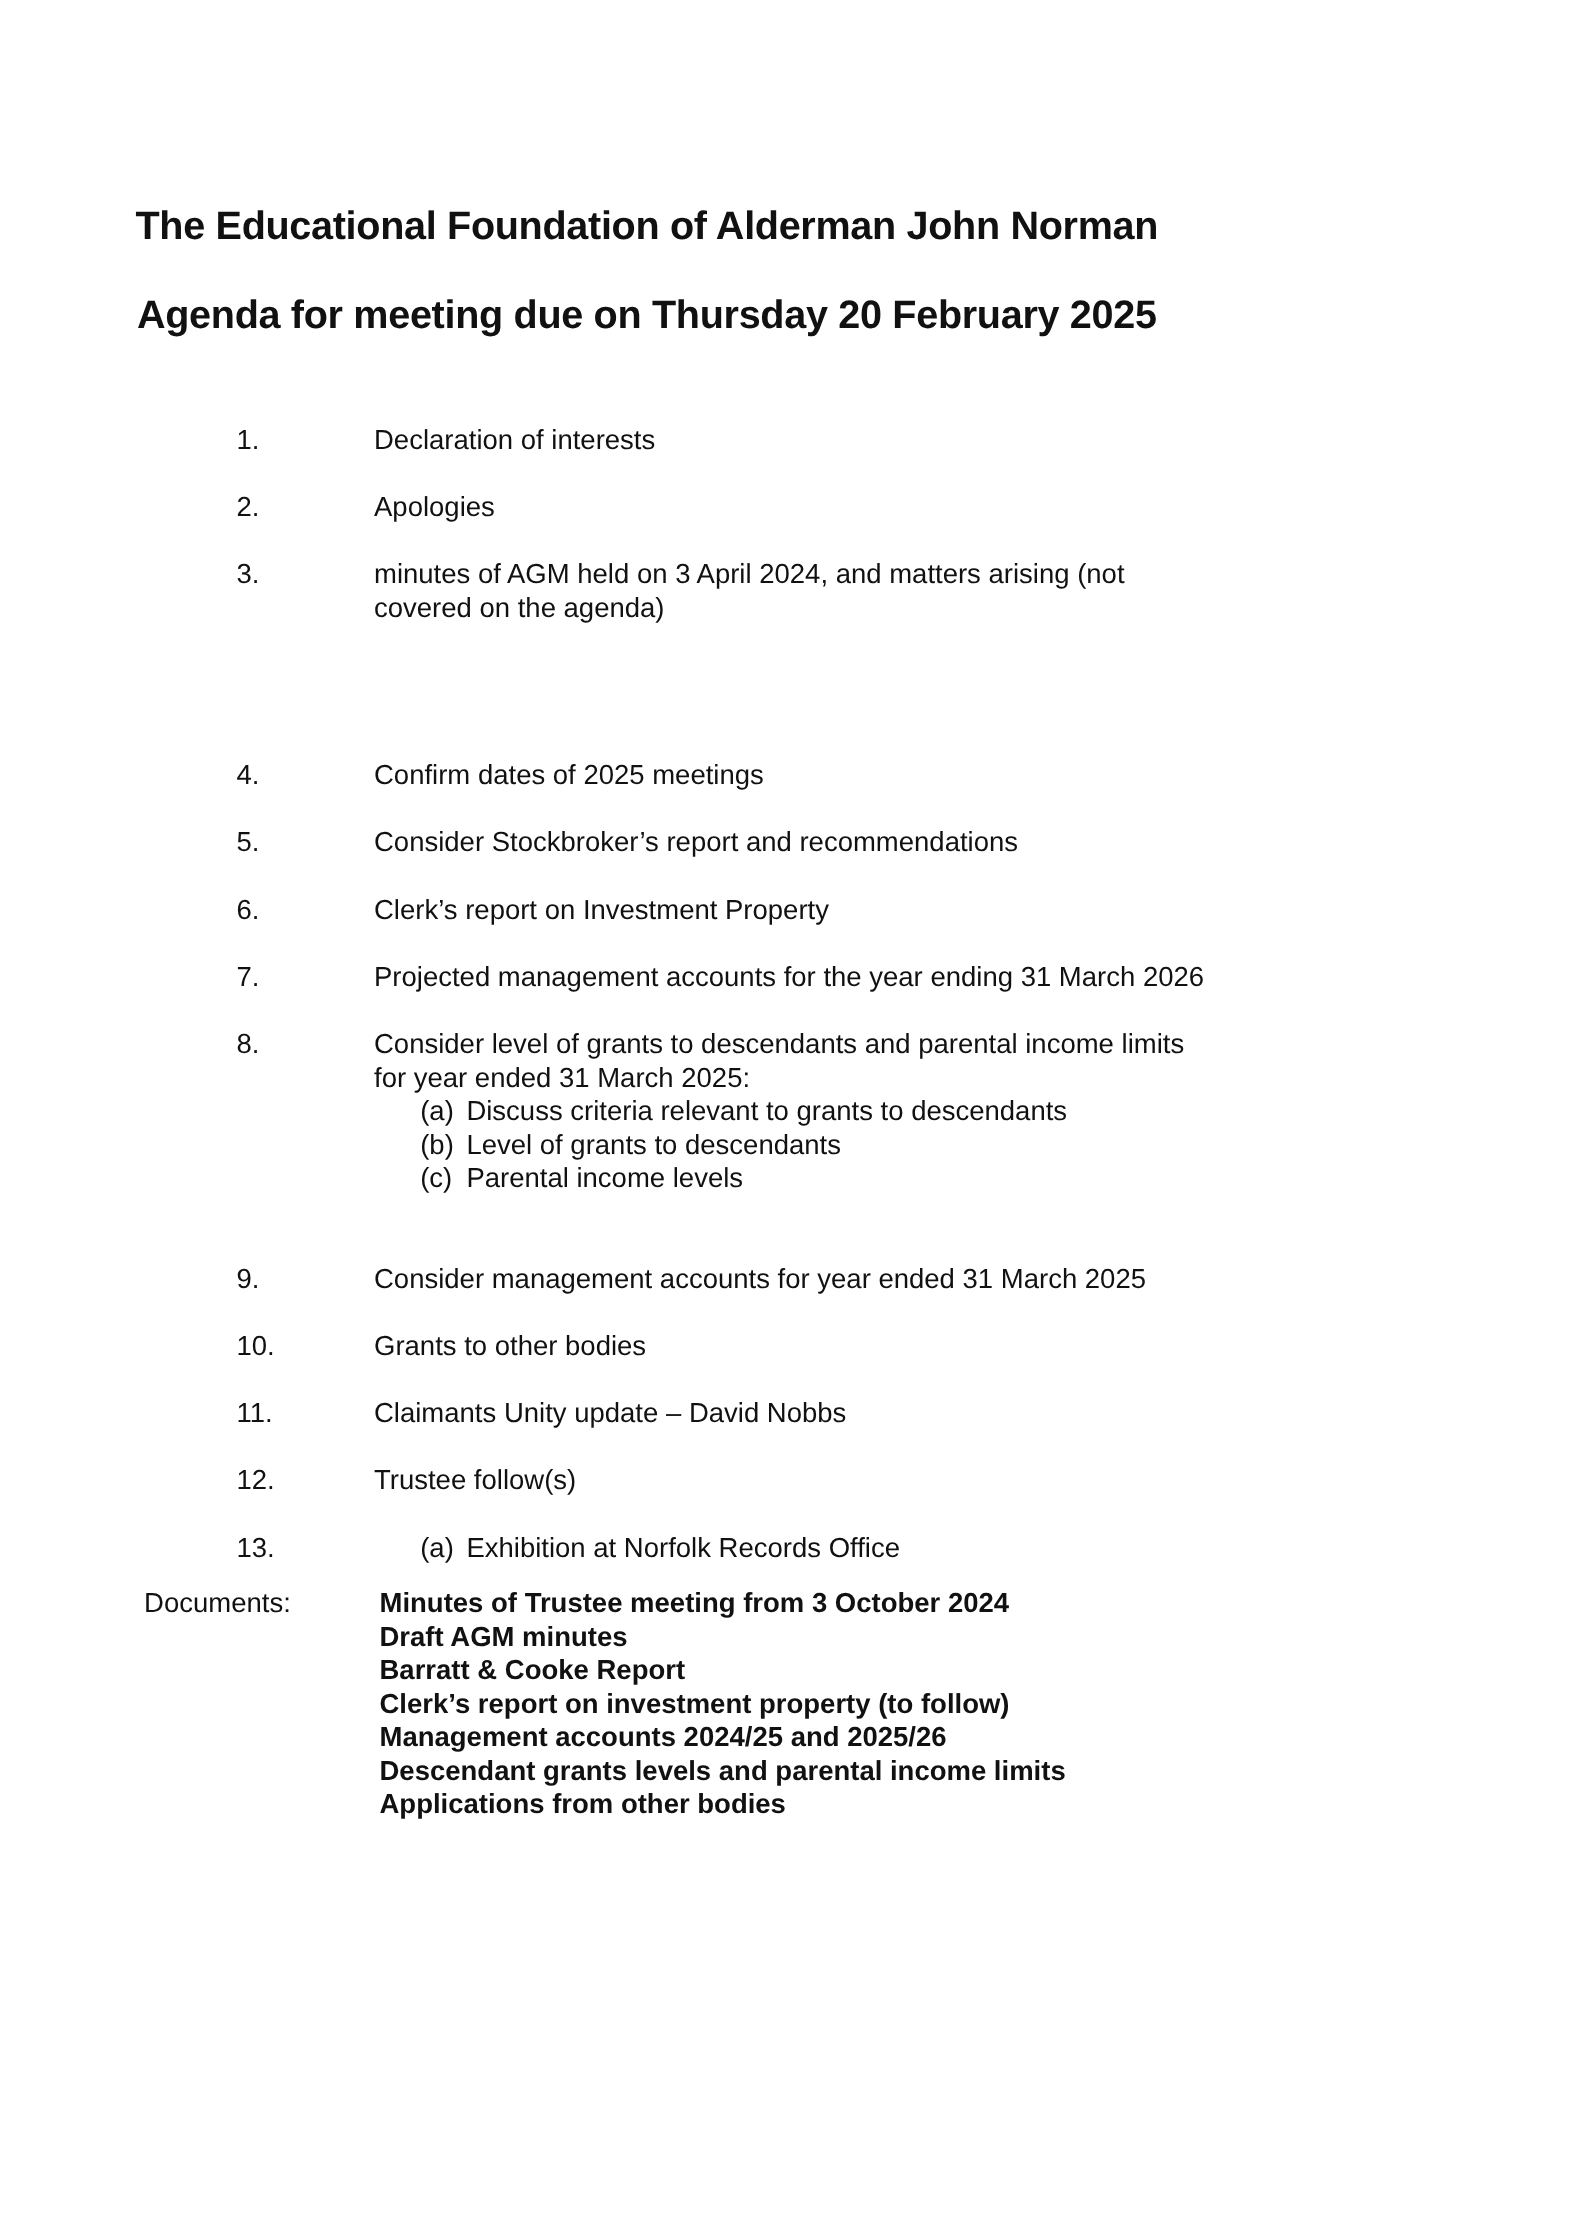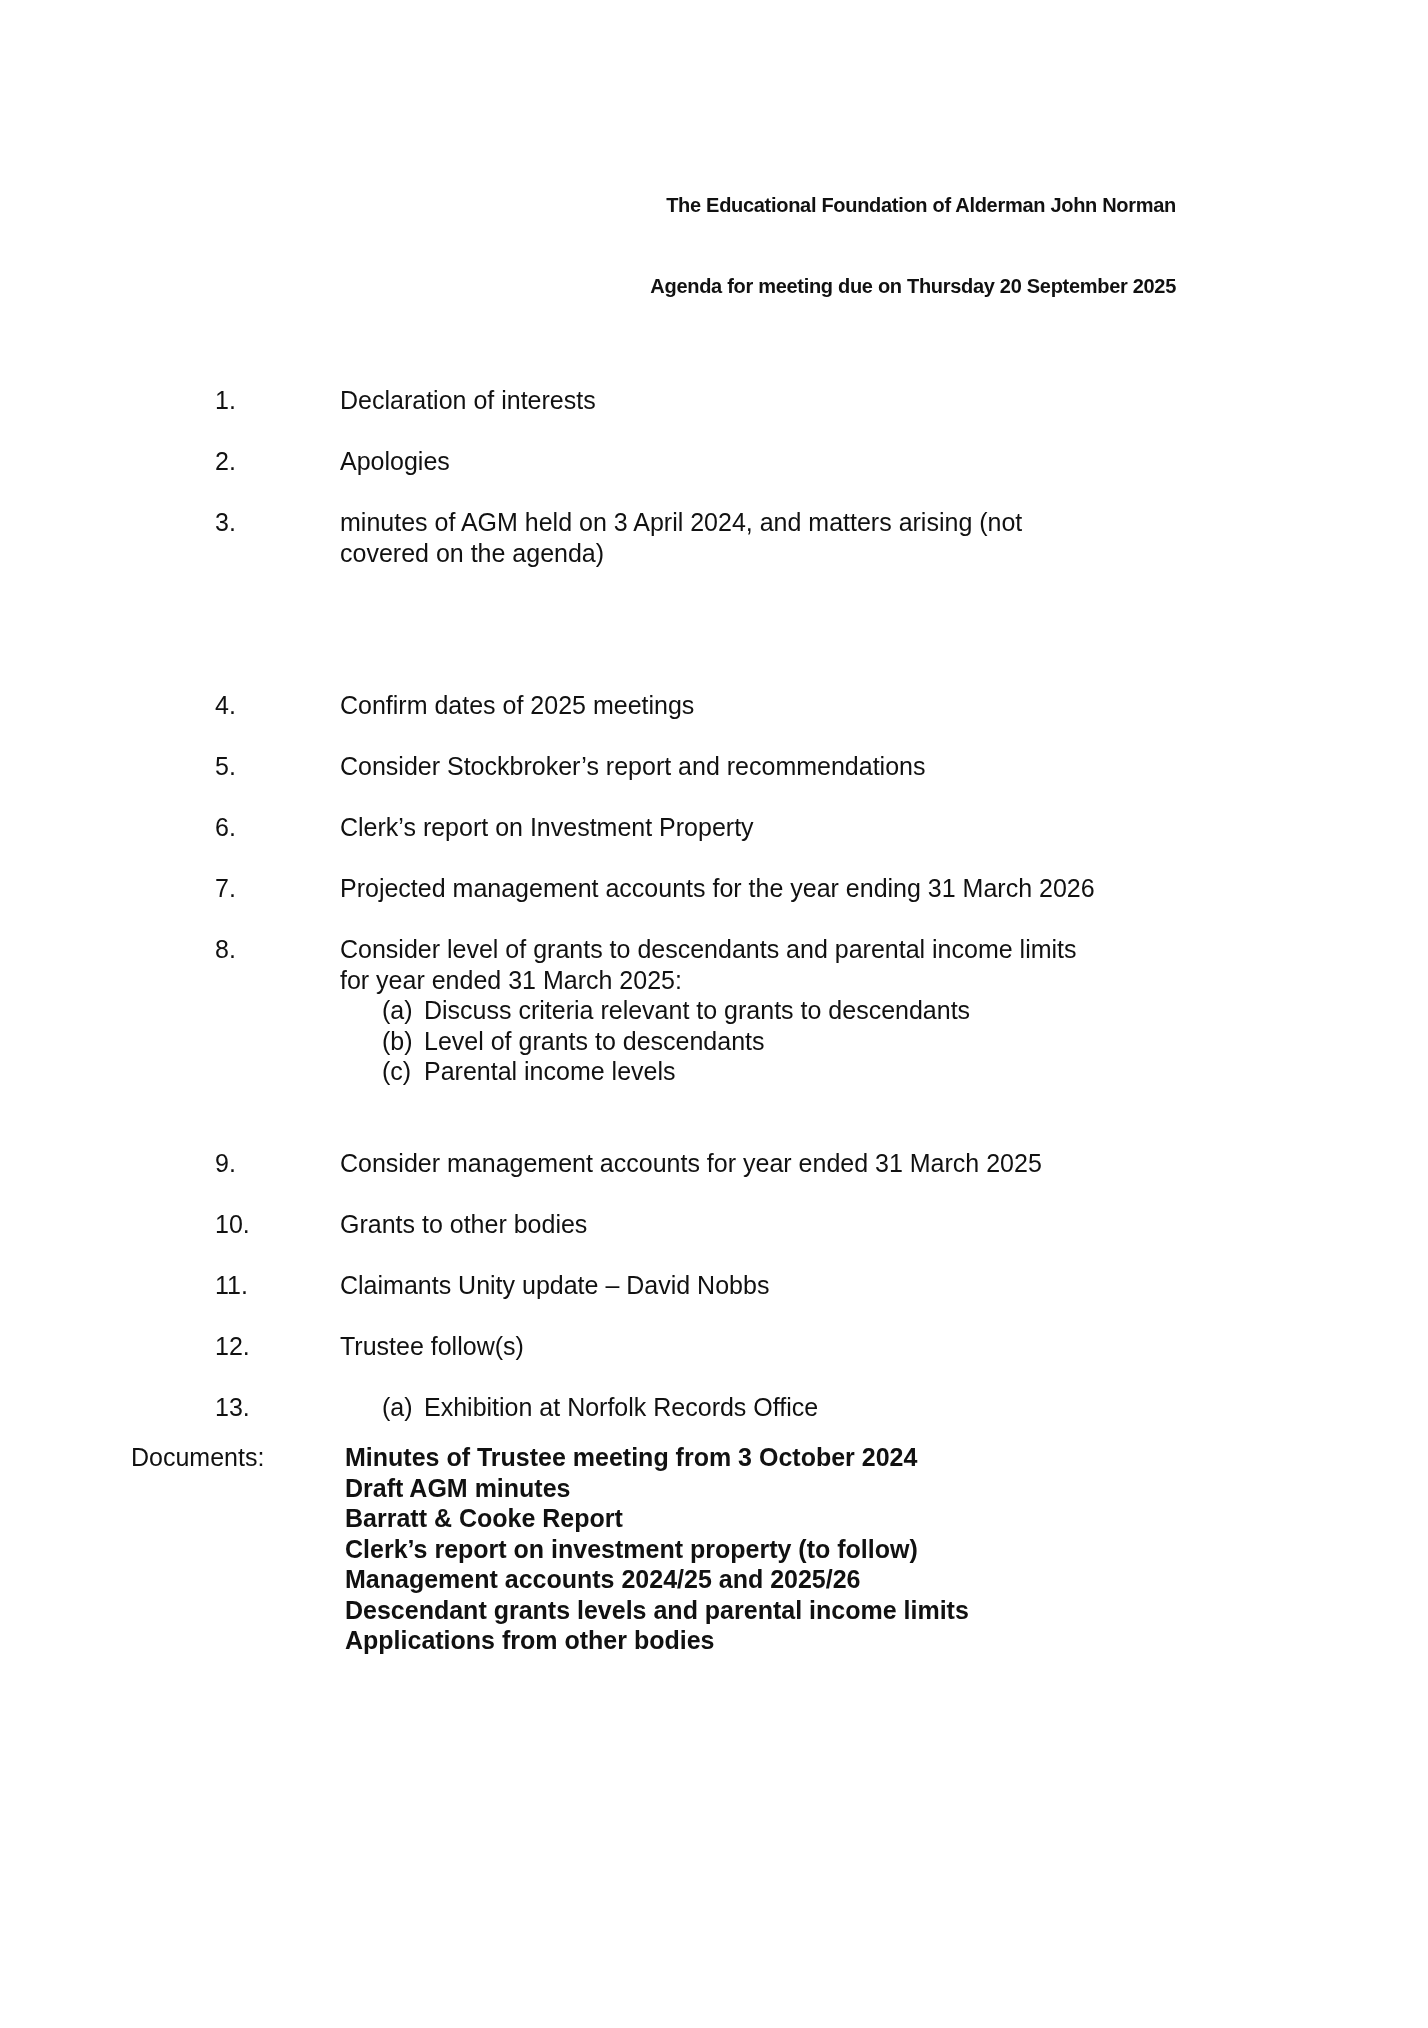--- a/index.html
+++ b/index.html
@@ -9,23 +9,23 @@
       position: relative;
       overflow: hidden;
       color: #111111;
       font-family: "Liberation Sans", "DejaVu Sans", sans-serif;
     }
     .page { position: absolute; left: 0; top: 0; width: 1428px; height: 2028px; }
 
     .heading {
       position: absolute;
       left: 0; width: 1176px;
-      text-align: right;
+      text-align: center;
       font-weight: bold;
-      font-size: 20px;
+      font-size: 36px;
       letter-spacing: -0.3px;
       line-height: 40px;
     }
     #title { top: 185px; }
     #agenda-line { top: 266px; }
     #location-line { top: 306px; }
 
     .agenda { position: absolute; left: 0; top: 385px; width: 1428px; }
     .item { position: absolute; left: 0; width: 1428px; font-size: 25px; line-height: 30.5px; }
     .item .num { position: absolute; left: 215px; }
@@ -37,21 +37,21 @@
     .docs { position: absolute; left: 0; top: 1442px; width: 1428px; font-size: 25px; line-height: 30.5px; }
     .docs .label { position: absolute; left: 131px; }
     .docs .list { position: absolute; left: 345px; }
     .docs .list div { white-space: nowrap; font-weight: bold; }
   </style>
 </head>
 <body>
 
 <div class="page">
   <div class="heading" id="title">The Educational Foundation of Alderman John Norman</div>
-  <div class="heading" id="agenda-line">Agenda for meeting due on Thursday 20 September 2025</div>
+  <div class="heading" id="agenda-line">Agenda for meeting due on Thursday 20 February 2025</div>
 
   <div class="agenda" id="agenda">
       <div class="item" style="top: 0px;">
         <span class="num">1.</span>
         <div class="body">
           <div>Declaration of interests</div>
         </div>
       </div>
       <div class="item" style="top: 61px;">
         <span class="num">2.</span>

